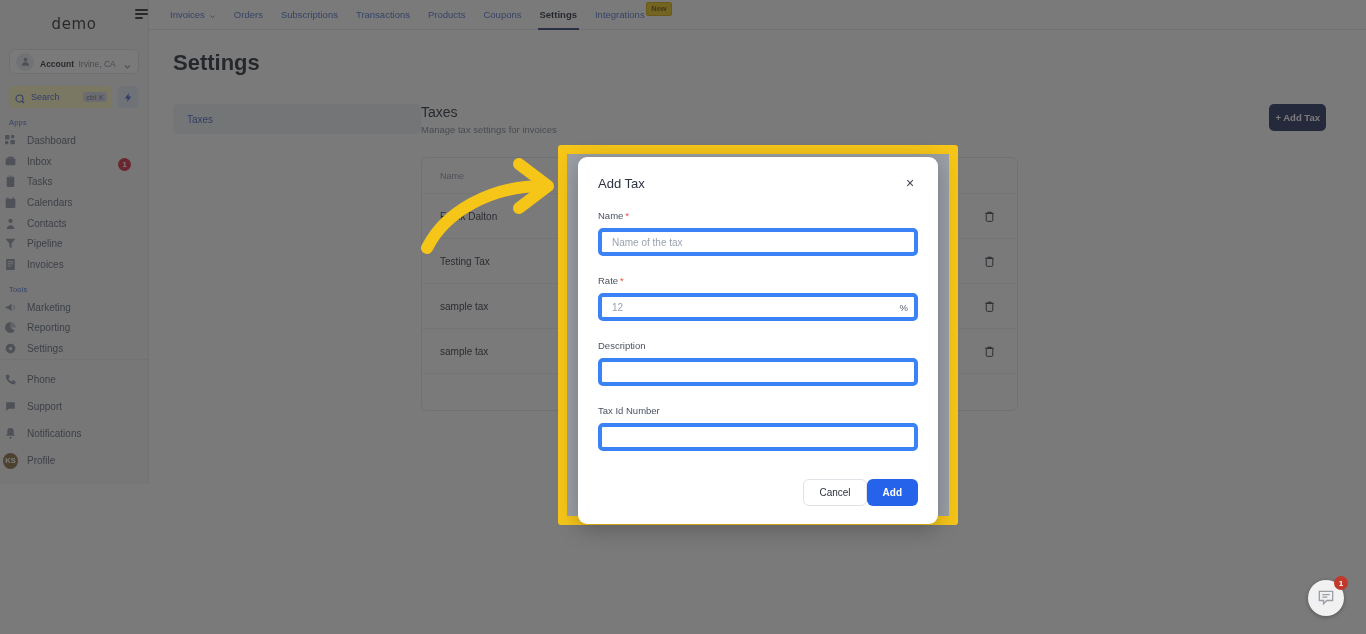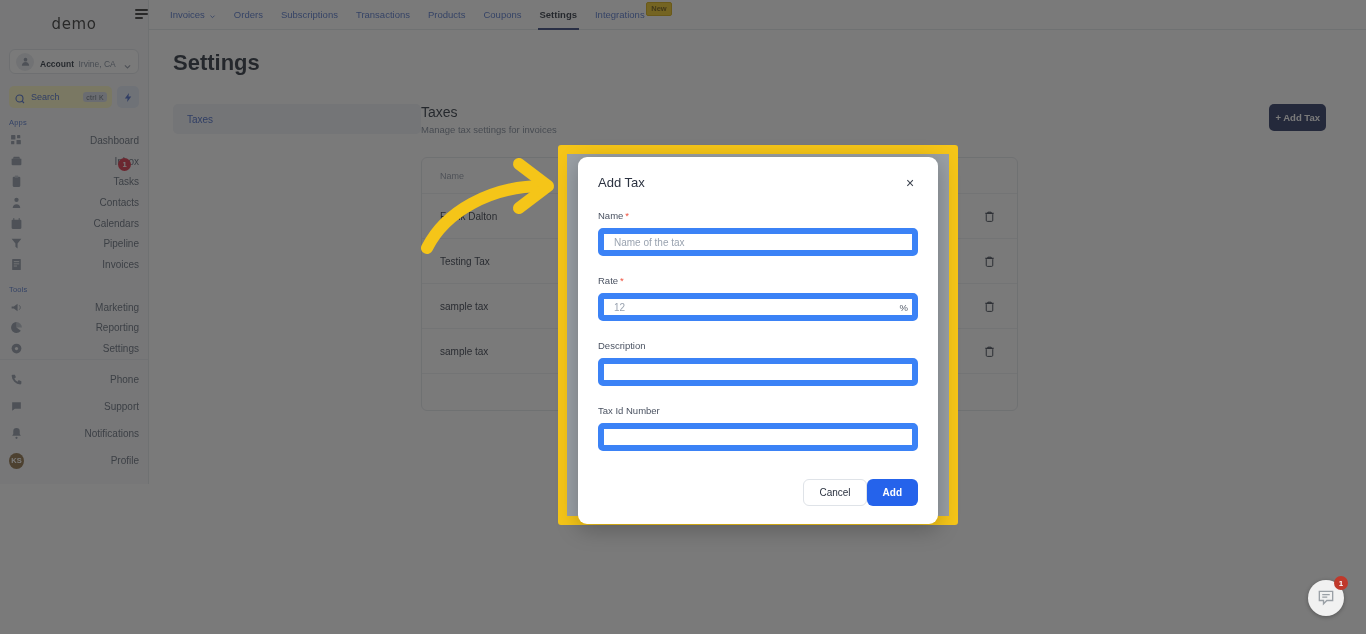--- a/index.html
+++ b/index.html
@@ -56,23 +56,22 @@
   .bolt-btn {
     width: 22px; height: 22px; border-radius: 5px; background: #e3e9f7;
     display: flex; align-items: center; justify-content: center; flex: 0 0 auto;
   }
   .bolt-btn svg { width: 11px; height: 11px; }
 
   .nav-group-label {
     font-size: 7.5px; color: #4a6fc9; margin: 10px 0 3px 9px; letter-spacing: .2px;
   }
   .nav-item {
-    height: 27px; display: flex; align-items: center; padding: 0 9px;
+    height: 27px; display: flex; align-items: center; padding: 0 3px;
     position: relative;
-    justify-content: space-between;
   }
   .nav-icon { width: 15px; height: 15px; flex: 0 0 auto; display:flex; align-items:center; justify-content:center; }
   .nav-icon svg { width: 13px; height: 13px; }
   .nav-text { font-size: 10px; color: #5d6675; margin-left: 9px; }
   .nav-badge {
     position: absolute; right: 17px; top: 7px;
     width: 13px; height: 13px; border-radius: 50%;
     background: #d7263d; color: #fff; font-size: 7.5px;
     display: flex; align-items: center; justify-content: center; font-weight: bold;
   }
@@ -167,33 +166,33 @@
     position: absolute; left: 558px; top: 145px; width: 400px; height: 380px;
     border: 9px solid #f5c518; border-radius: 3px;
     background: #9aa0a6;
   }
   .modal {
     position: absolute; left: 578px; top: 157px;
     width: 360px; background: #ffffff; border-radius: 9px;
     box-shadow: 0 5px 22px rgba(0,0,0,0.25);
     padding: 18px 20px 18px 20px;
   }
-  .modal-head { display: flex; }
+  .modal-head { display: flex; align-items: center; }
   .modal-title { font-size: 13px; color: #2b3240; }
   .modal-close {
     margin-left: auto; width: 16px; height: 16px;
     display: flex; align-items: center; justify-content: center;
     cursor: pointer; color: #3c434f; font-size: 14px; line-height: 1;
     background: none; border: none; padding: 0;
   }
   .field { margin-top: 19px; }
   .field-label { font-size: 9.5px; color: #4a5261; margin-bottom: 7px; }
   .req { color: #f0523f; margin-left: 2px; }
   .field-input {
-    width: 100%; height: 28px; border: 6px solid #3b82f6;
+    width: 100%; height: 28px; border: 4px solid #3b82f6;
     border-radius: 5px; font-size: 10px; color: #2b3240;
     padding: 0 10px; outline: none; background: #fff;
     font-family: "Liberation Sans", sans-serif;
   }
   .field-input::placeholder { color: #9aa3b0; }
   .input-wrap { position: relative; }
   .suffix {
     position: absolute; right: 10px; top: 50%; transform: translateY(-50%);
     font-size: 9.5px; color: #555d6b; pointer-events: none;
   }
@@ -302,36 +301,36 @@
             <rect x="5" y="3" width="14" height="19" rx="2"></rect>
             <path d="M9 1h6v4H9z" fill="#b9c0cb"></path>
           </svg>
       </span>
       <span class="nav-text">Tasks</span>
     </div>
 
     <div class="nav-item">
       <span class="nav-icon">
         <svg viewBox="0 0 24 24" fill="#8b94a3">
-            <circle cx="12" cy="7" r="4"></circle>
-            <path d="M5 22c0-3.9 3.1-7 7-7s7 3.1 7 7z"></path>
-          </svg>
-      </span>
-      <span class="nav-text">Contacts</span>
-    </div>
-
-    <div class="nav-item">
-      <span class="nav-icon">
-        <svg viewBox="0 0 24 24" fill="#8b94a3">
             <rect x="3" y="5" width="18" height="17" rx="2"></rect>
             <rect x="6" y="2" width="2" height="5"></rect>
             <rect x="16" y="2" width="2" height="5"></rect>
           </svg>
       </span>
       <span class="nav-text">Calendars</span>
+    </div>
+
+    <div class="nav-item">
+      <span class="nav-icon">
+        <svg viewBox="0 0 24 24" fill="#8b94a3">
+            <circle cx="12" cy="7" r="4"></circle>
+            <path d="M5 22c0-3.9 3.1-7 7-7s7 3.1 7 7z"></path>
+          </svg>
+      </span>
+      <span class="nav-text">Contacts</span>
     </div>
 
     <div class="nav-item">
       <span class="nav-icon">
         <svg viewBox="0 0 24 24" fill="#8b94a3">
             <path d="M3 3h18l-7 9v9l-4-3v-6z"></path>
           </svg>
       </span>
       <span class="nav-text">Pipeline</span>
     </div>

